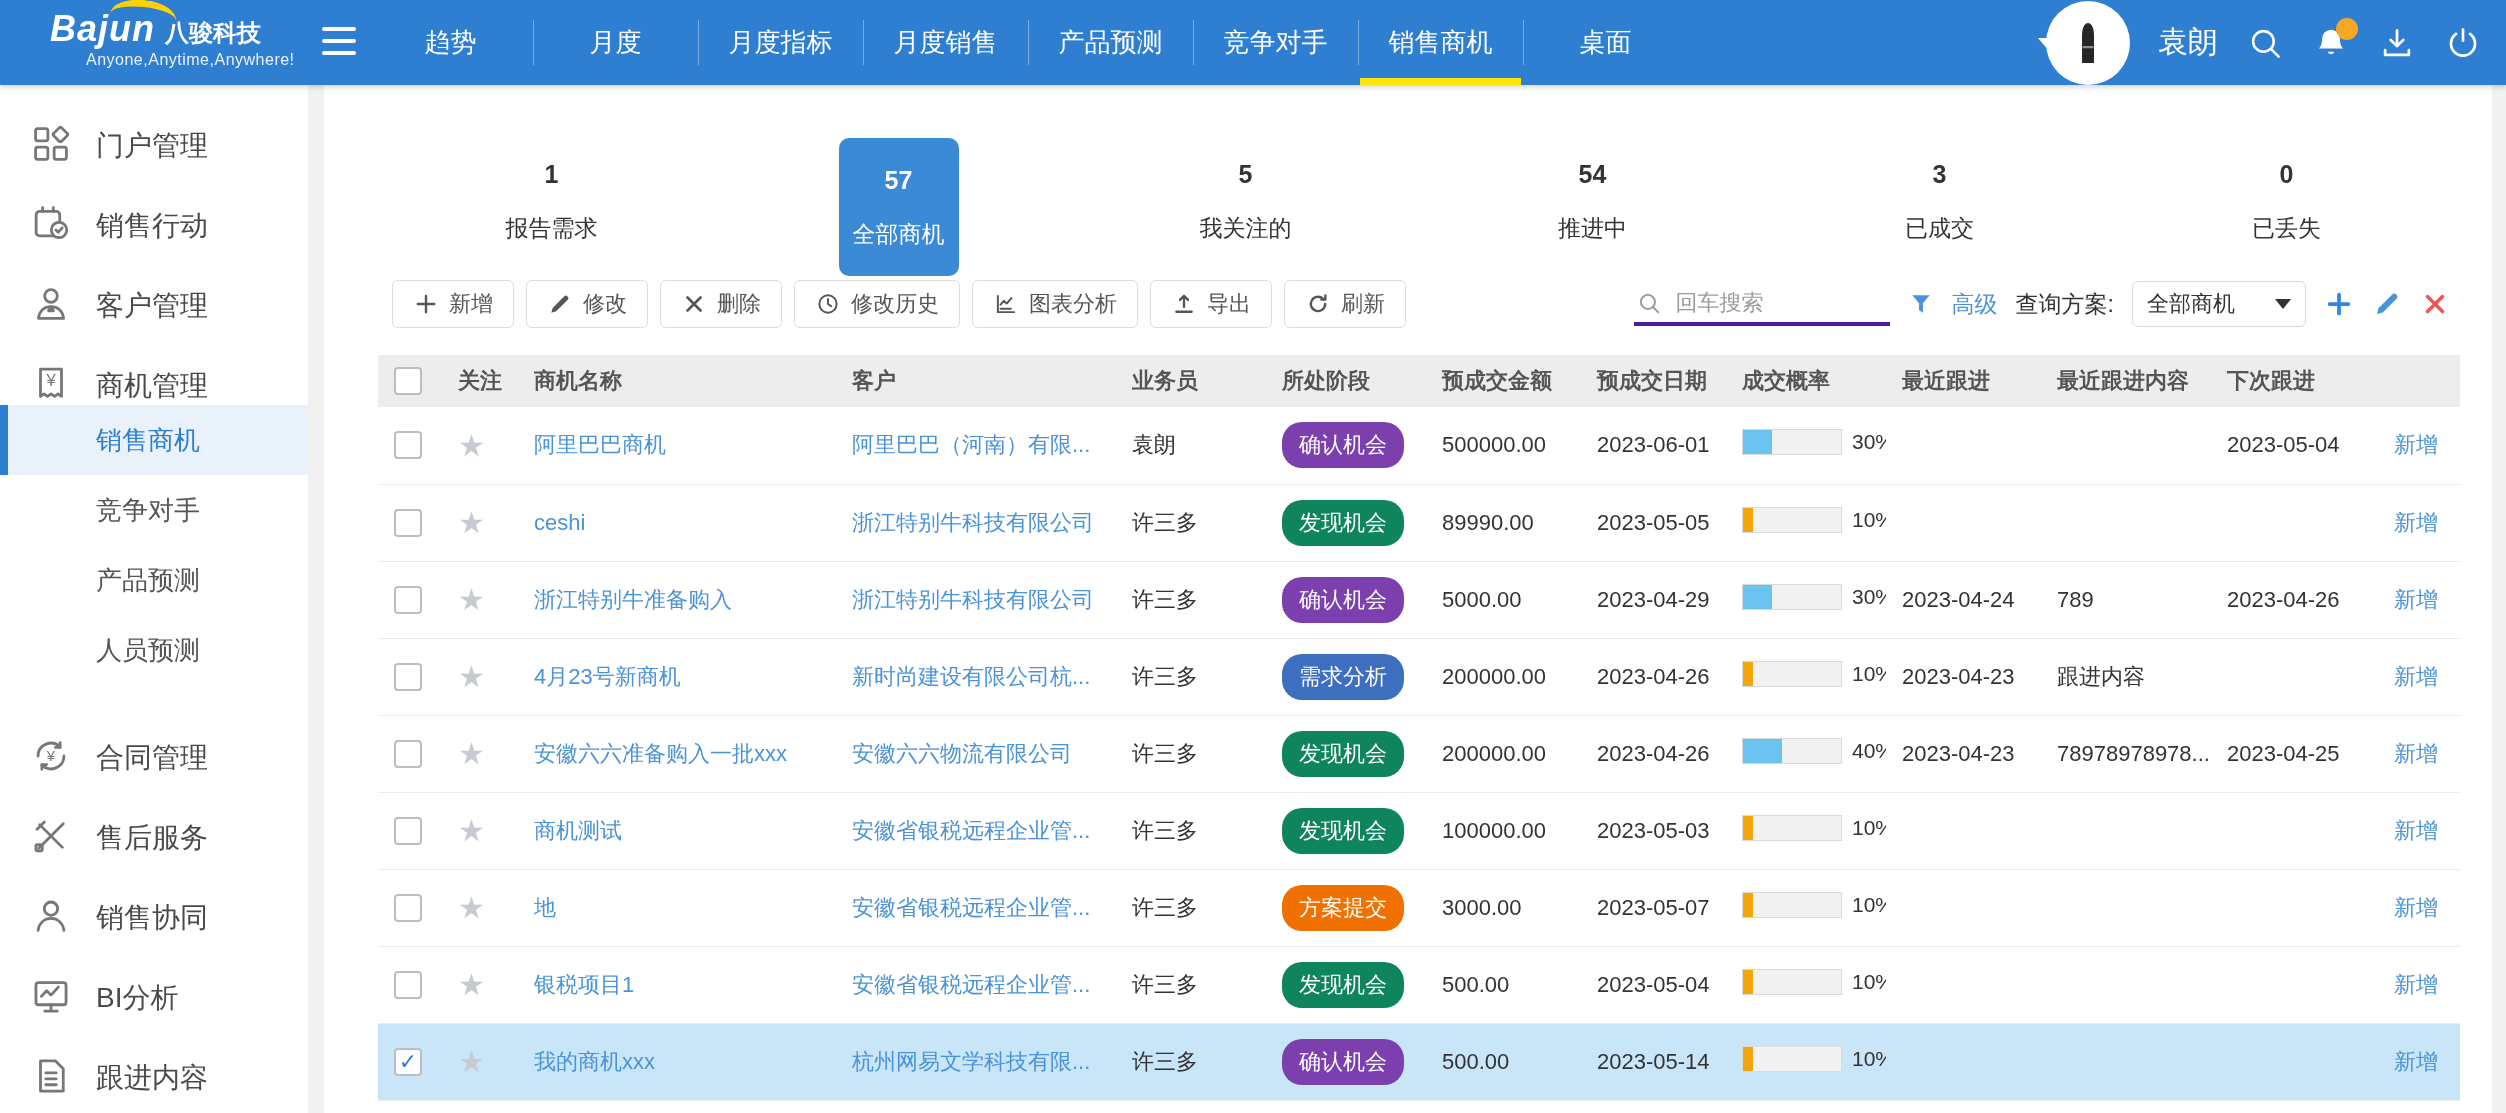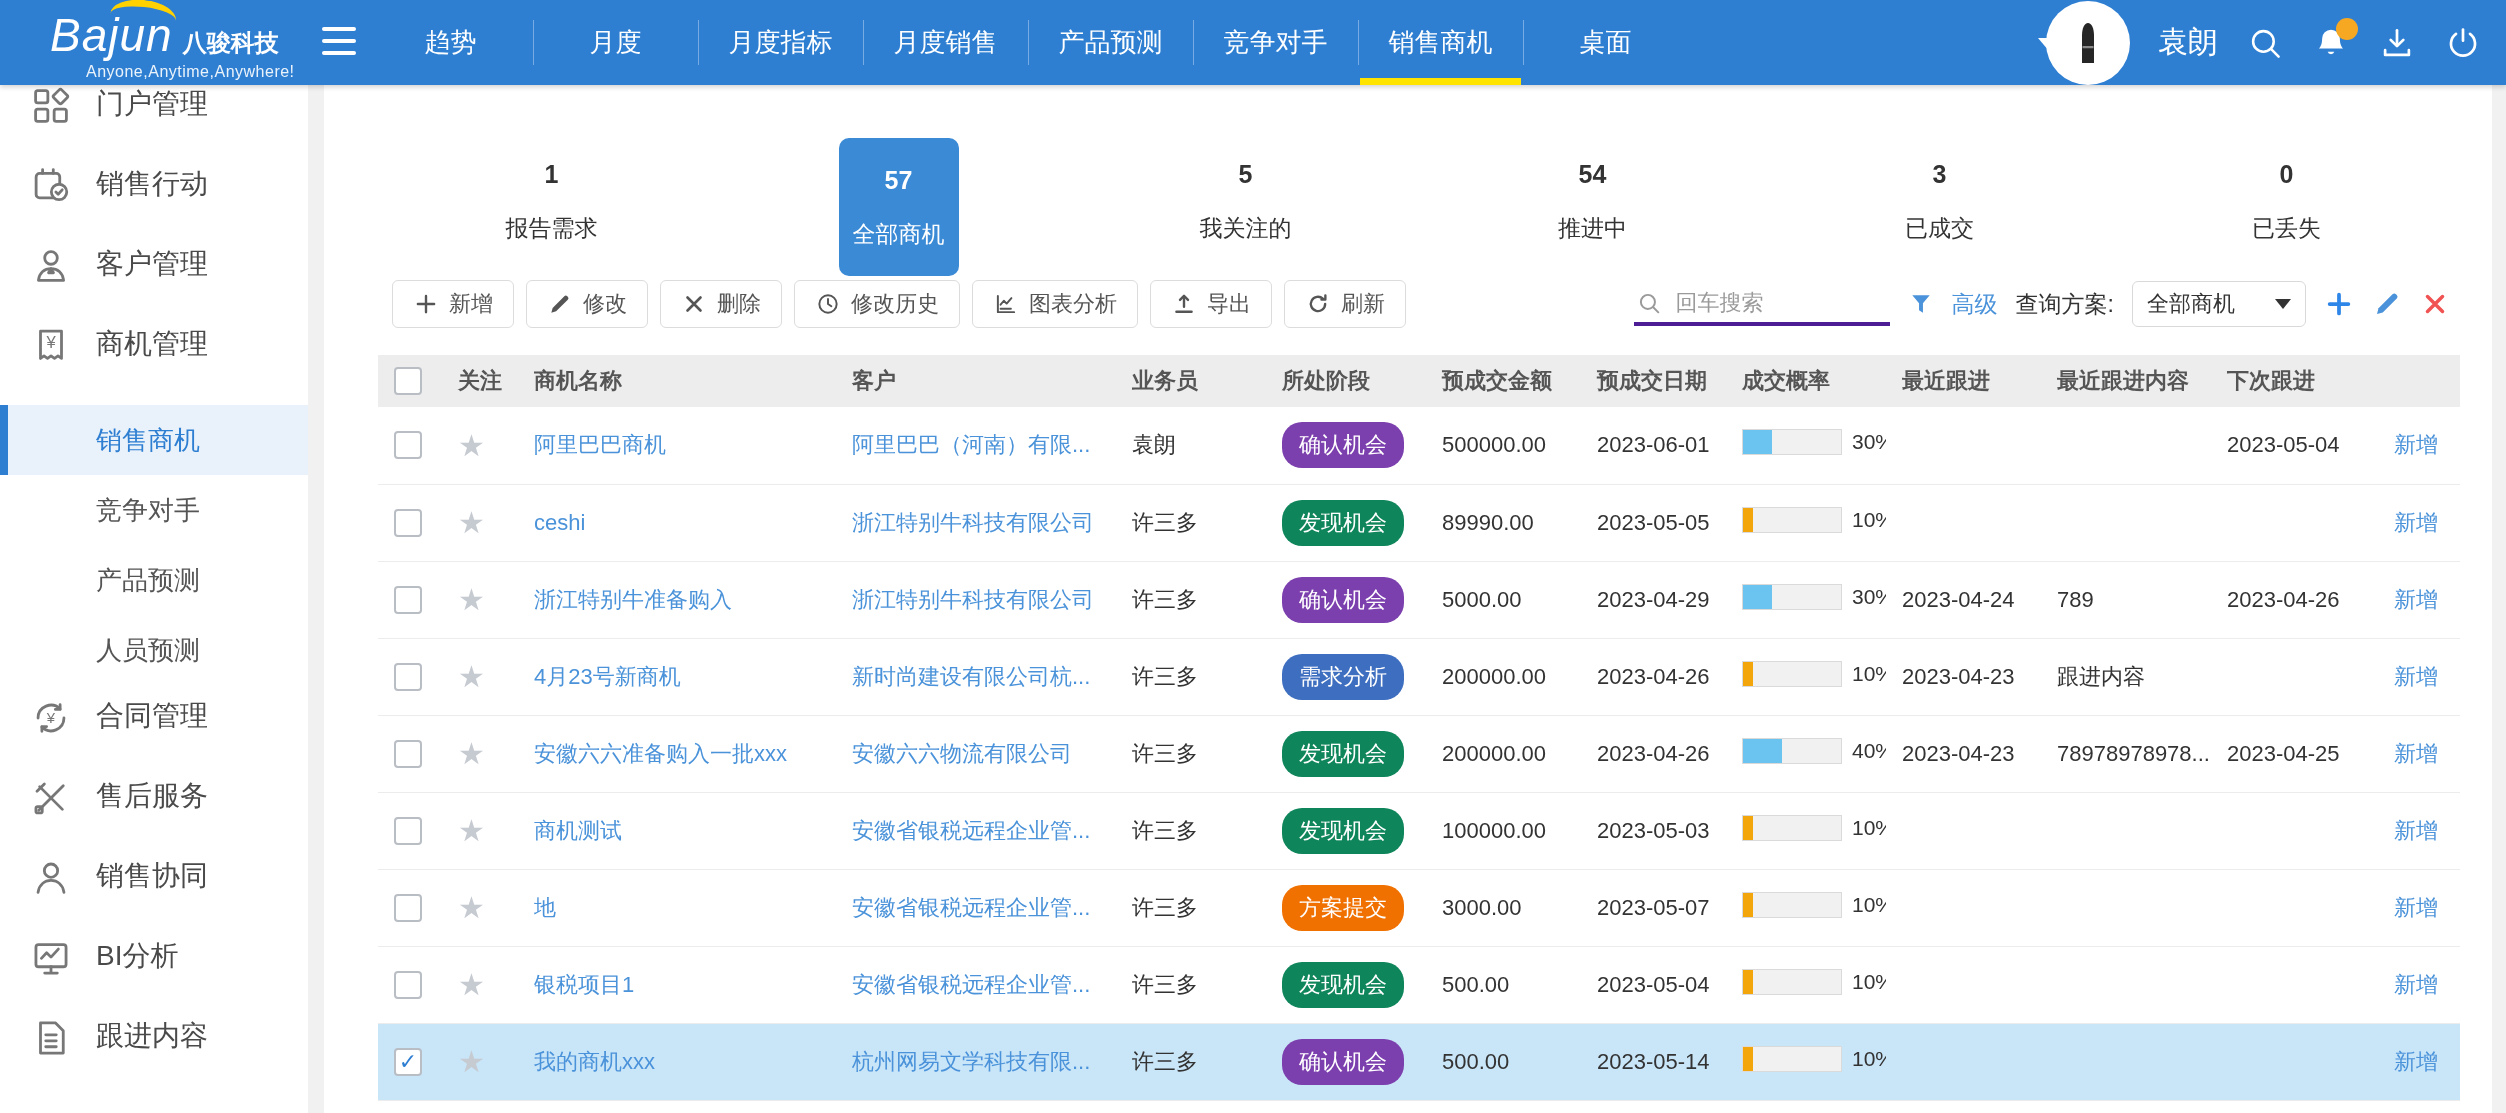--- a/index.html
+++ b/index.html
@@ -3,21 +3,21 @@
 <meta charset="utf-8">
 <style>
   * { margin:0; padding:0; box-sizing:border-box; }
   html,body { width:2506px; height:1113px; overflow:hidden; background:#fff;
     font-family:"Liberation Sans","DejaVu Sans",sans-serif; }
   .topnav { position:absolute; left:0; top:0; width:2506px; height:85px;
     background:#2e7fd2; color:#fff; z-index:5; box-shadow:0 2px 5px rgba(0,0,0,.18); }
   
   .logo { position:absolute; left:50px; top:8px; cursor:pointer; }
   .logo-row { display:flex; align-items:baseline; position:relative; }
-  .logo-en { font-size:46px; font-weight:normal; font-style:italic; letter-spacing:1px; }
+  .logo-en { font-size:36px; font-weight:bold; font-style:italic; letter-spacing:1px; }
   .logo-cn { font-size:24px; font-weight:bold; margin-left:10px; }
   .logo-tag { font-size:16px; opacity:.9; margin-top:1px; margin-left:36px; letter-spacing:.5px; }
   .logo-arc { position:absolute; left:60px; top:-8px; width:66px; height:34px;
     border-top:7px solid #ffd100; border-radius:50%; transform:rotate(6deg); }
   
   .hamburger { position:absolute; left:322px; top:27px; width:36px; cursor:pointer; }
   .hamburger i { display:block; width:34px; height:4px; background:#fff; border-radius:2px; margin-bottom:8px; }
   
   .nav-menu { position:absolute; left:368px; top:0; height:85px; display:flex; list-style:none; }
   .nav-item { width:165px; height:85px; line-height:85px; text-align:center; font-size:26px;
@@ -31,21 +31,21 @@
   .nav-right { position:absolute; right:24px; top:0; height:85px; display:flex; align-items:center; gap:28px; }
   .avatar { width:84px; height:84px; border-radius:50%; background:#fff; display:flex;
     align-items:center; justify-content:center; overflow:hidden; cursor:pointer; }
   .username { font-size:30px; cursor:pointer; }
   .tn-icon { width:38px; height:38px; color:#fff; position:relative; cursor:pointer; }
   .tn-icon svg { width:38px; height:38px; }
   .badge-dot { position:absolute; top:-6px; right:-8px; width:22px; height:22px; border-radius:50%; background:#f7a823; }
   
   .sidebar { position:absolute; left:0; top:85px; width:308px; height:1028px; background:#fff; }
   .sidebar-strip { position:absolute; left:308px; top:85px; width:16px; height:1028px; background:#f1f1f1; }
-  .side-item { height:80px; display:flex; align-items:flex-start; padding-left:30px; cursor:pointer; }
+  .side-item { height:80px; display:flex; align-items:flex-end; padding-left:30px; cursor:pointer; }
   .side-item .s-ic { width:42px; height:42px; color:#777; flex:0 0 42px; }
   .side-item .s-ic svg { width:42px; height:42px; }
   .side-item .s-lb { margin-left:24px; font-size:28px; color:#4a4a4a; }
   .side-sub { margin-bottom:12px; }
   .side-subitem { height:70px; line-height:70px; padding-left:96px; font-size:26px; color:#555; cursor:pointer; }
   .side-subitem.active { background:#e9f2fb; border-left:8px solid #2e7fd2; padding-left:88px; color:#2e7fd2; }
   
   .main { position:absolute; left:378px; top:85px; width:2082px; height:1028px; }
   .page-scrollbar { position:absolute; right:0; top:85px; width:14px; height:1028px; background:#f1f1f1; }
   

